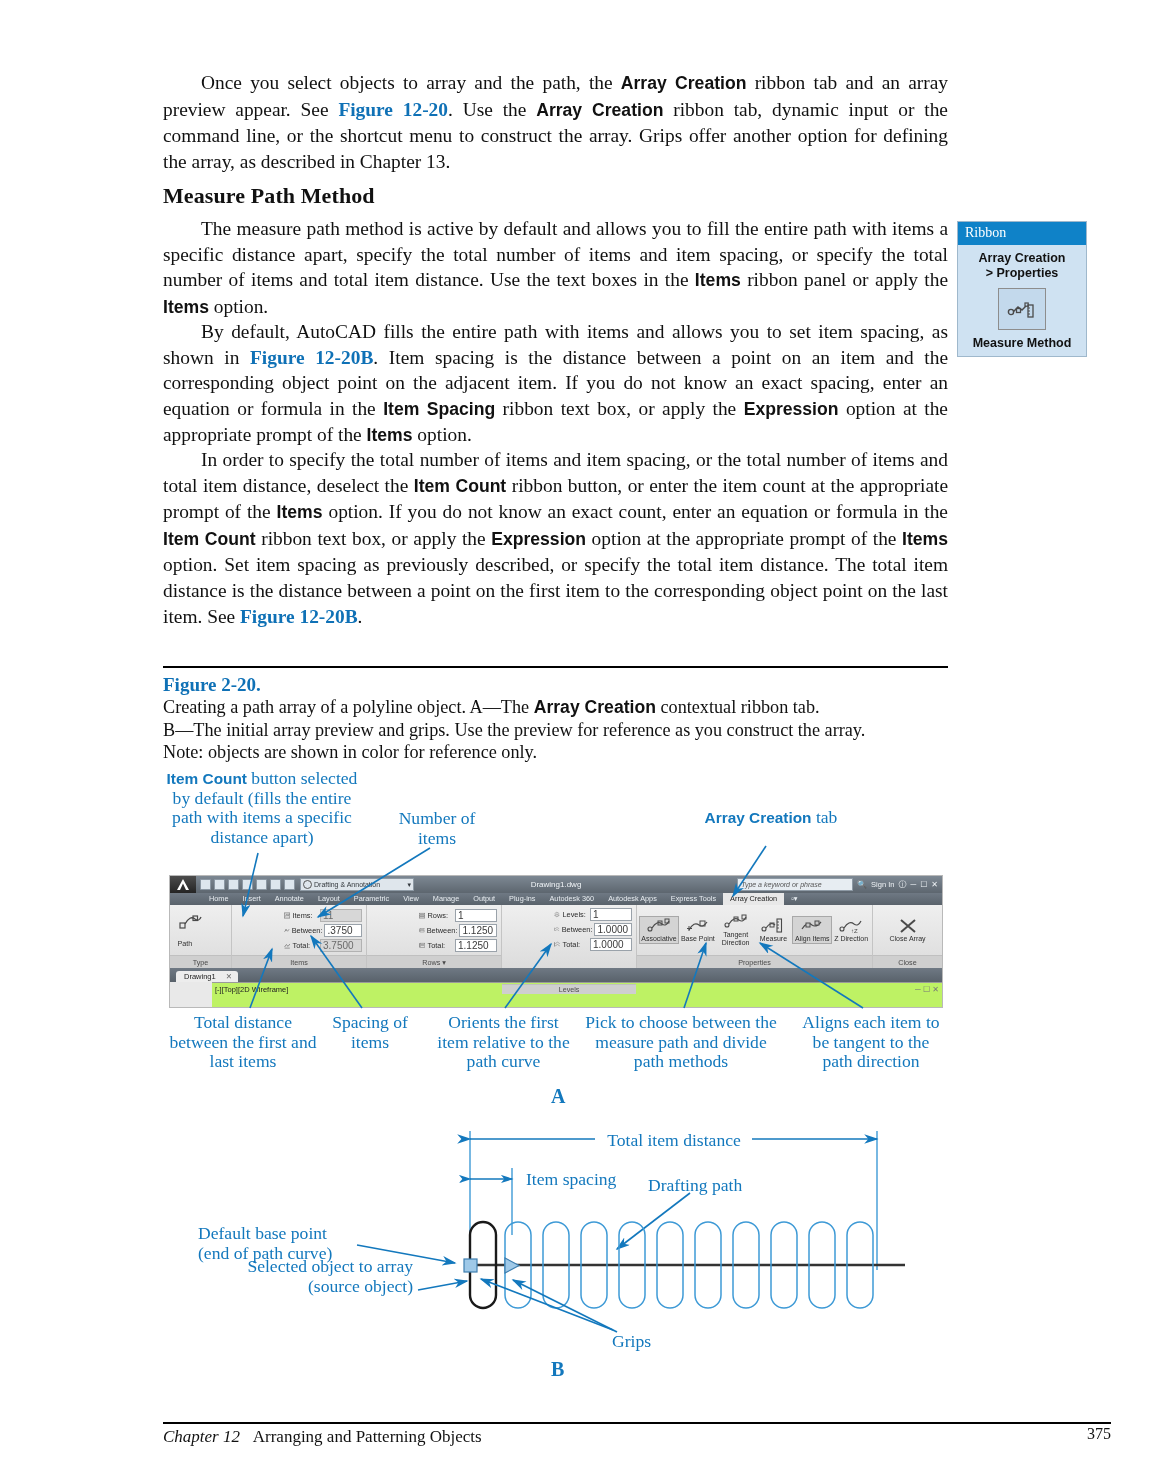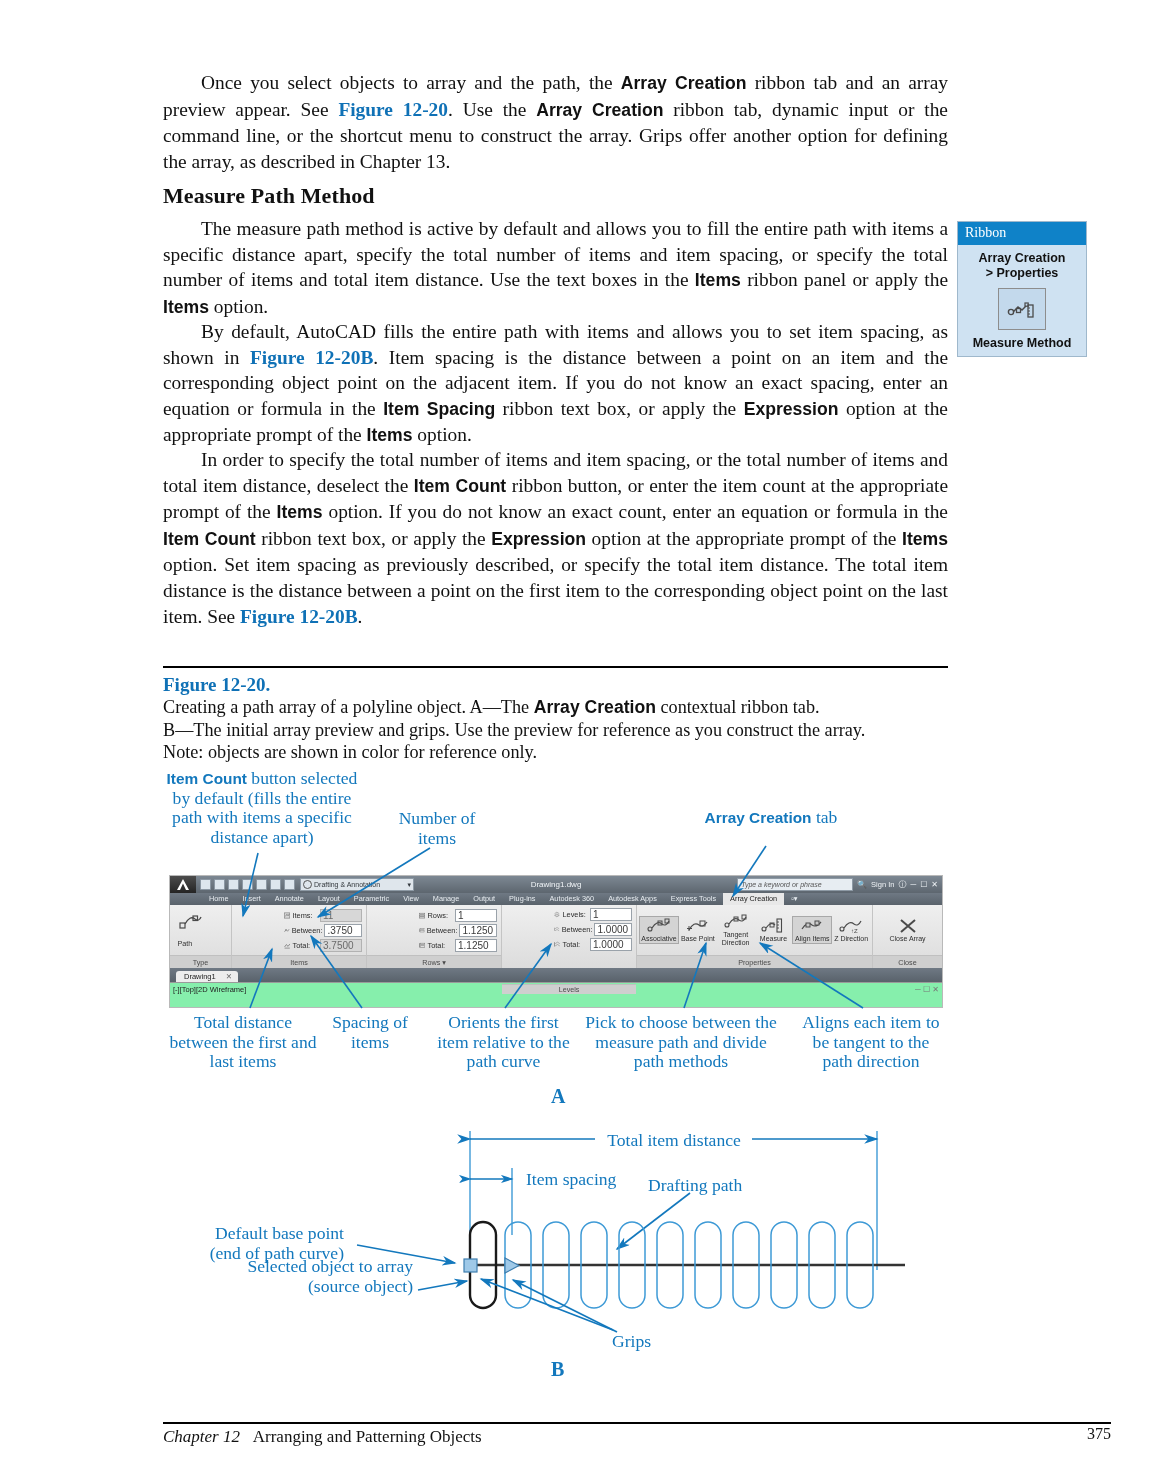--- a/index.html
+++ b/index.html
@@ -76,21 +76,21 @@
   .acad .fieldrow .ficon{width:11px;height:11px;}
   .acad .fieldrow .flab{font-size:7.4px;color:#2b2b2b;width:44px;}
   .acad .inp{height:11px;border:1px solid #9aa2aa;background:#fff;font-size:10px;color:#3a3a3a;display:flex;align-items:center;padding:0 2px;}
   .acad .inp.gray{background:#d7d7d7;border-color:#b2b2b2;color:#6b6b6b;}
   .acad .ribbtn{width:52px;display:flex;flex-direction:column;align-items:center;justify-content:center;gap:1px;text-align:center;}
   .acad .ribbtn .cap{font-size:7px;color:#2d2d2d;line-height:8px;}
   .acad .ribbtn.on{background:#d4d4d4;border:1px solid #a8a8a8;}
 
   .acad .docbar{height:14px;background:linear-gradient(#6f7984,#59626b);display:flex;align-items:flex-end;padding-left:6px;}
   .acad .doctab{background:#ededed;color:#222;font-size:7.5px;padding:1px 6px 1px 8px;border-radius:3px 3px 0 0;display:flex;align-items:center;gap:10px;}
-  .acad .viewport{height:24px;background:#86efac;border-top:1px solid #9a9a9a;font-size:7.5px;color:#222;padding:2px 3px;display:flex;justify-content:space-between;}
+  .acad .viewport{height:24px;background:#bef264;border-top:1px solid #9a9a9a;font-size:7.5px;color:#222;padding:2px 3px;display:flex;justify-content:space-between;margin-left:42px;}
 
   
   .foot-rule{position:absolute;left:163px;width:948px;height:1.5px;background:#000;top:1422px;}
   .foot-left{position:absolute;left:163px;top:1427px;font-family:"Liberation Serif",serif;font-size:17px;}
   .foot-left i{font-style:italic;}
   .foot-right{position:absolute;right:45px;top:1425px;font-family:"Liberation Serif",serif;font-weight:normal;font-size:16px;}
 </style>
 </head>
 <body>
 
@@ -128,21 +128,21 @@
           <rect x="21" y="9" width="5" height="12" fill="none" stroke="#4a4a4a" stroke-width="1.3"></rect>
           <path d="M21 12 h2 M21 15 h2 M21 18 h2" stroke="#4a4a4a" stroke-width="1"></path>
         </svg>
       </div>
       <div class="rb-name">Measure Method</div>
     </div>
   </div>
 
   <div class="fig-rule" style="top:666px;"></div>
   <div class="fig-cap" style="top:674px;">
-    <div class="fnum">Figure 12-20.</div>
+    <div class="fnum">Figure 2-20.</div>
     <div class="ftxt">
       <span>Creating a path array of a polyline object. A—The </span><b class="ui">Array Creation</b><span> contextual ribbon tab.</span><br>
       <span>B—The initial array preview and grips. Use the preview for reference as you construct the array.</span><br>
       <span>Note: objects are shown in color for reference only.</span>
     </div>
   </div>
 
   <div class="call" style="left:158px;top:769px;width:208px;">
     <b>Item Count</b><span> button selected by default (fills the entire path with items a specific distance apart)</span>
   </div>
@@ -409,21 +409,21 @@
   <div class="call" style="left:325px;top:1013px;width:90px;">Spacing of items</div>
   <div class="call" style="left:432px;top:1013px;width:143px;">Orients the first item relative to the path curve</div>
   <div class="call" style="left:582px;top:1013px;width:198px;">Pick to choose between the measure path and divide path methods</div>
   <div class="call" style="left:798px;top:1013px;width:146px;">Aligns each item to be tangent to the path direction</div>
 
   <div class="lbl-ab" style="left:551px;top:1085px;">A</div>
 
   <div class="call" style="left:598px;top:1131px;width:152px;text-align:center;background:#fff;">Total item distance</div>
   <div class="call" style="left:526px;top:1170px;width:106px;text-align:left;">Item spacing</div>
   <div class="call" style="left:648px;top:1176px;width:112px;text-align:left;">Drafting path</div>
-  <div class="call" style="left:192px;top:1224px;width:152px;text-align:right;">
+  <div class="call" style="left:198px;top:1224px;width:152px;text-align:left;">
     <span>Default base point</span><br>
     <span>(end of path curve)</span>
   </div>
   <div class="call" style="left:218px;top:1257px;width:195px;text-align:right;">
     <span>Selected object to array</span><br>
     <span>(source object)</span>
   </div>
   <div class="call" style="left:612px;top:1332px;width:62px;text-align:left;">Grips</div>
   <div class="lbl-ab" style="left:551px;top:1358px;">B</div>
 

